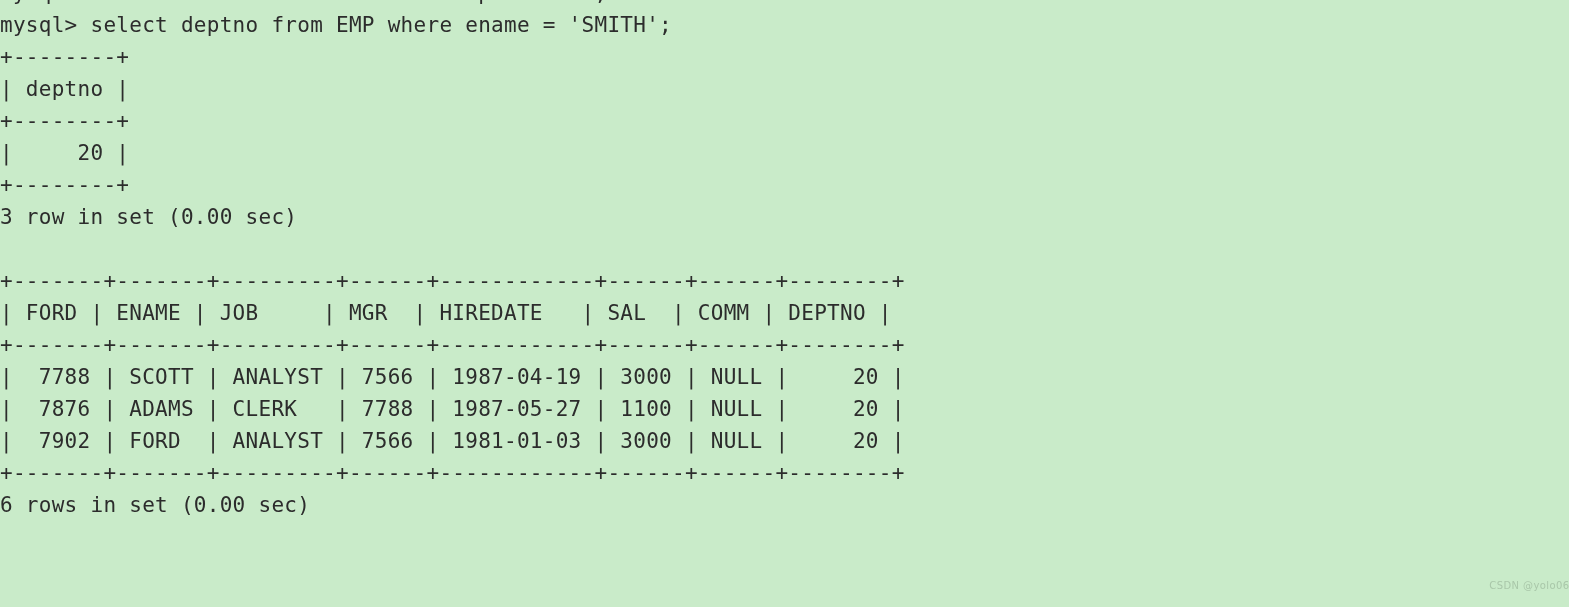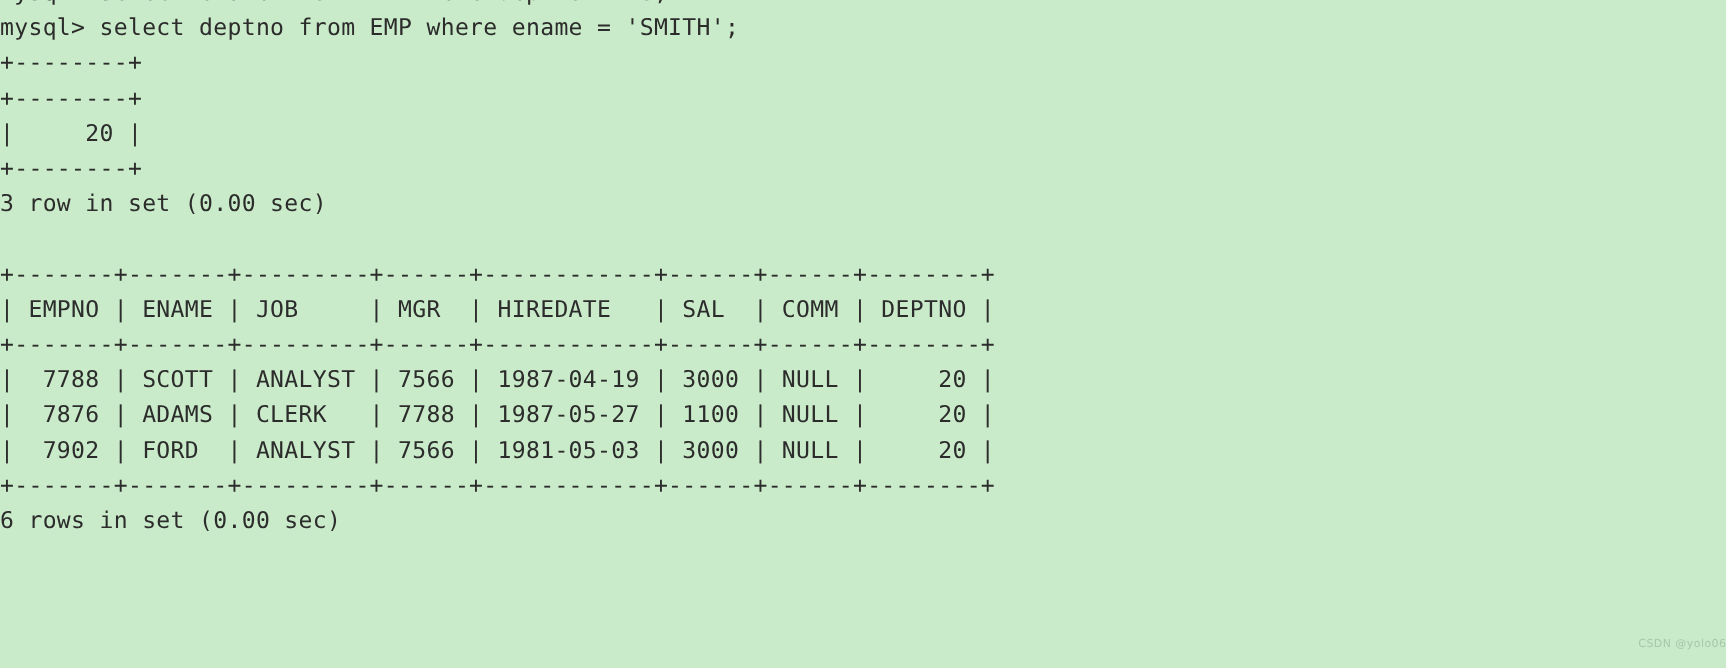--- a/index.html
+++ b/index.html
@@ -56,32 +56,33 @@
 </head>
 <body>
 
 <div id="terminal">
   <div id="screen">
 
     <div class="clipped-top">mysql&gt; select ename from EMP where deptno = 20;</div>
 
     <div class="line">mysql&gt; select deptno from EMP where ename = 'SMITH';</div>
     <div class="line">+--------+</div>
+    <div class="line">| deptno |</div>
     <div class="line">+--------+</div>
     <div class="line">|     20 |</div>
     <div class="line">+--------+</div>
     <div class="line">3 row in set (0.00 sec)</div>
 
     <div class="line blank"> </div>
 
     <div class="line">+-------+-------+---------+------+------------+------+------+--------+</div>
-    <div class="line">| EMPNO | ENAME | JOB     | MGR  | HIREDATE   | SAL  | COMM | DEPTNO |</div>
+    <div class="line">| FORD | ENAME | JOB     | MGR  | HIREDATE   | SAL  | COMM | DEPTNO |</div>
     <div class="line">+-------+-------+---------+------+------------+------+------+--------+</div>
     <div class="line">|  7788 | SCOTT | ANALYST | 7566 | 1987-04-19 | 3000 | NULL |     20 |</div>
     <div class="line">|  7876 | ADAMS | CLERK   | 7788 | 1987-05-27 | 1100 | NULL |     20 |</div>
-    <div class="line">|  7902 | FORD  | ANALYST | 7566 | 1981-05-03 | 3000 | NULL |     20 |</div>
+    <div class="line">|  7902 | FORD  | ANALYST | 7566 | 1981-01-03 | 3000 | NULL |     20 |</div>
     <div class="line">+-------+-------+---------+------+------------+------+------+--------+</div>
     <div class="line">6 rows in set (0.00 sec)</div>
 
   </div>
 
   <div id="watermark">CSDN @yolo0616</div>
 </div>
 
 </body></html>

